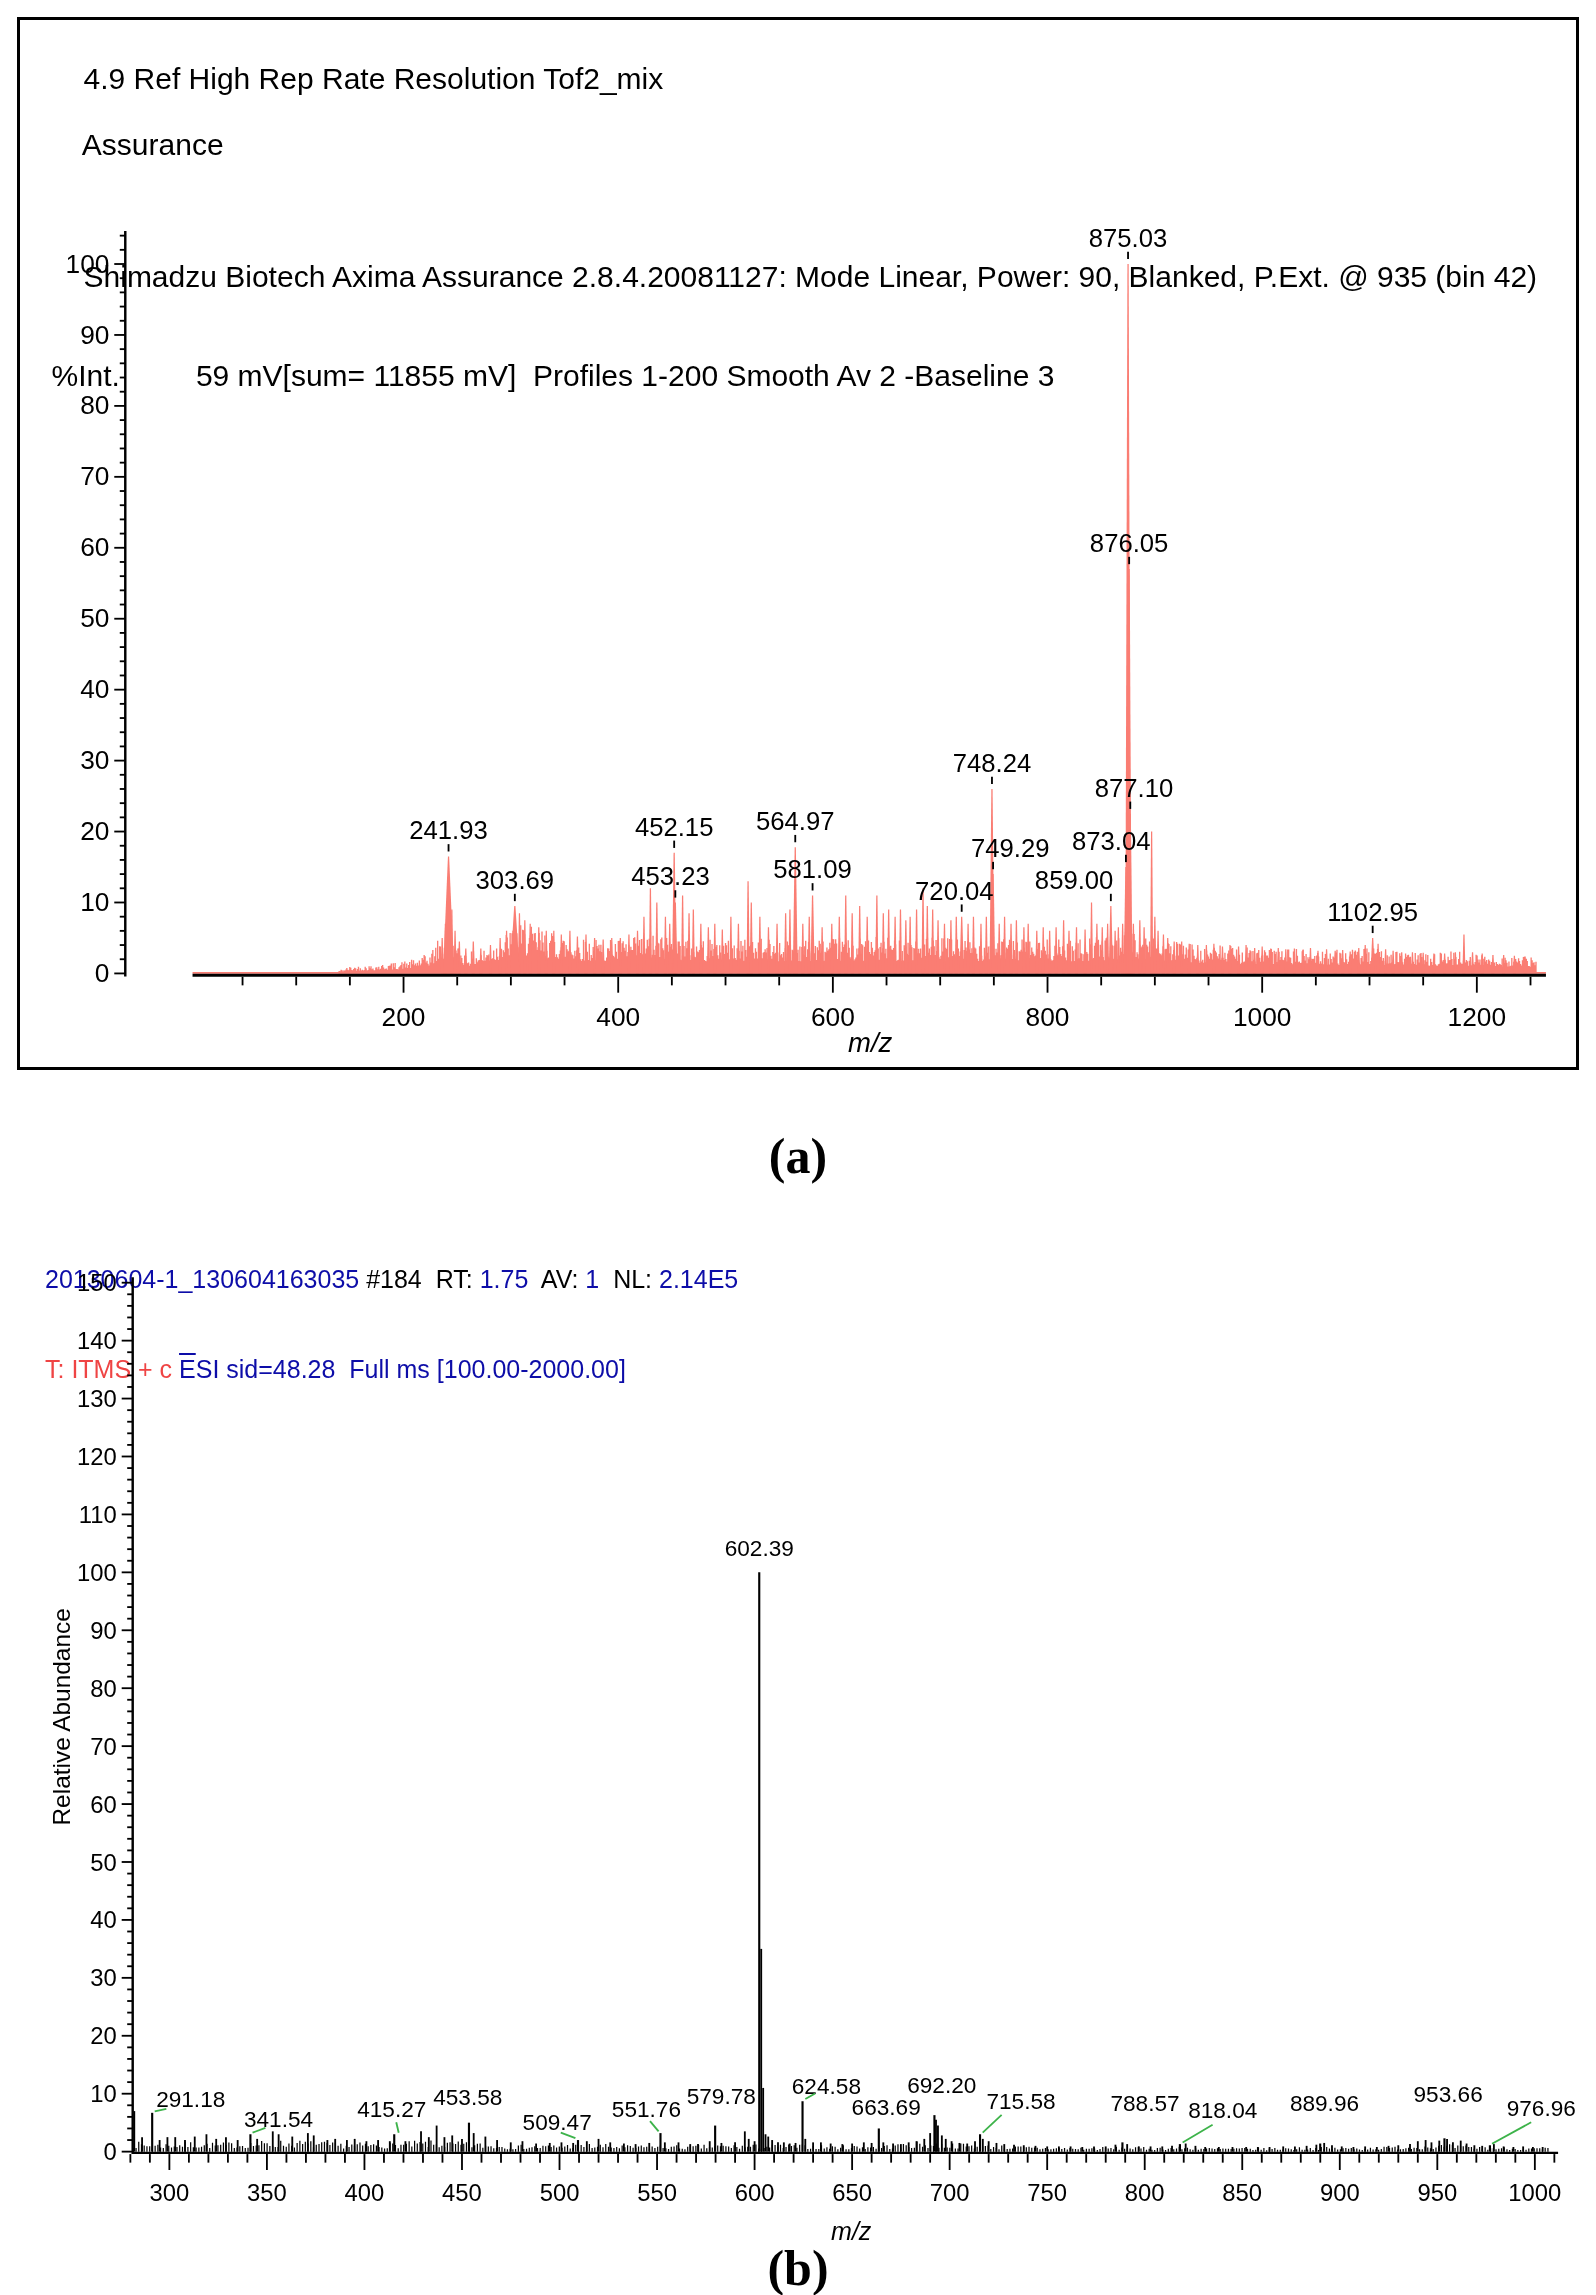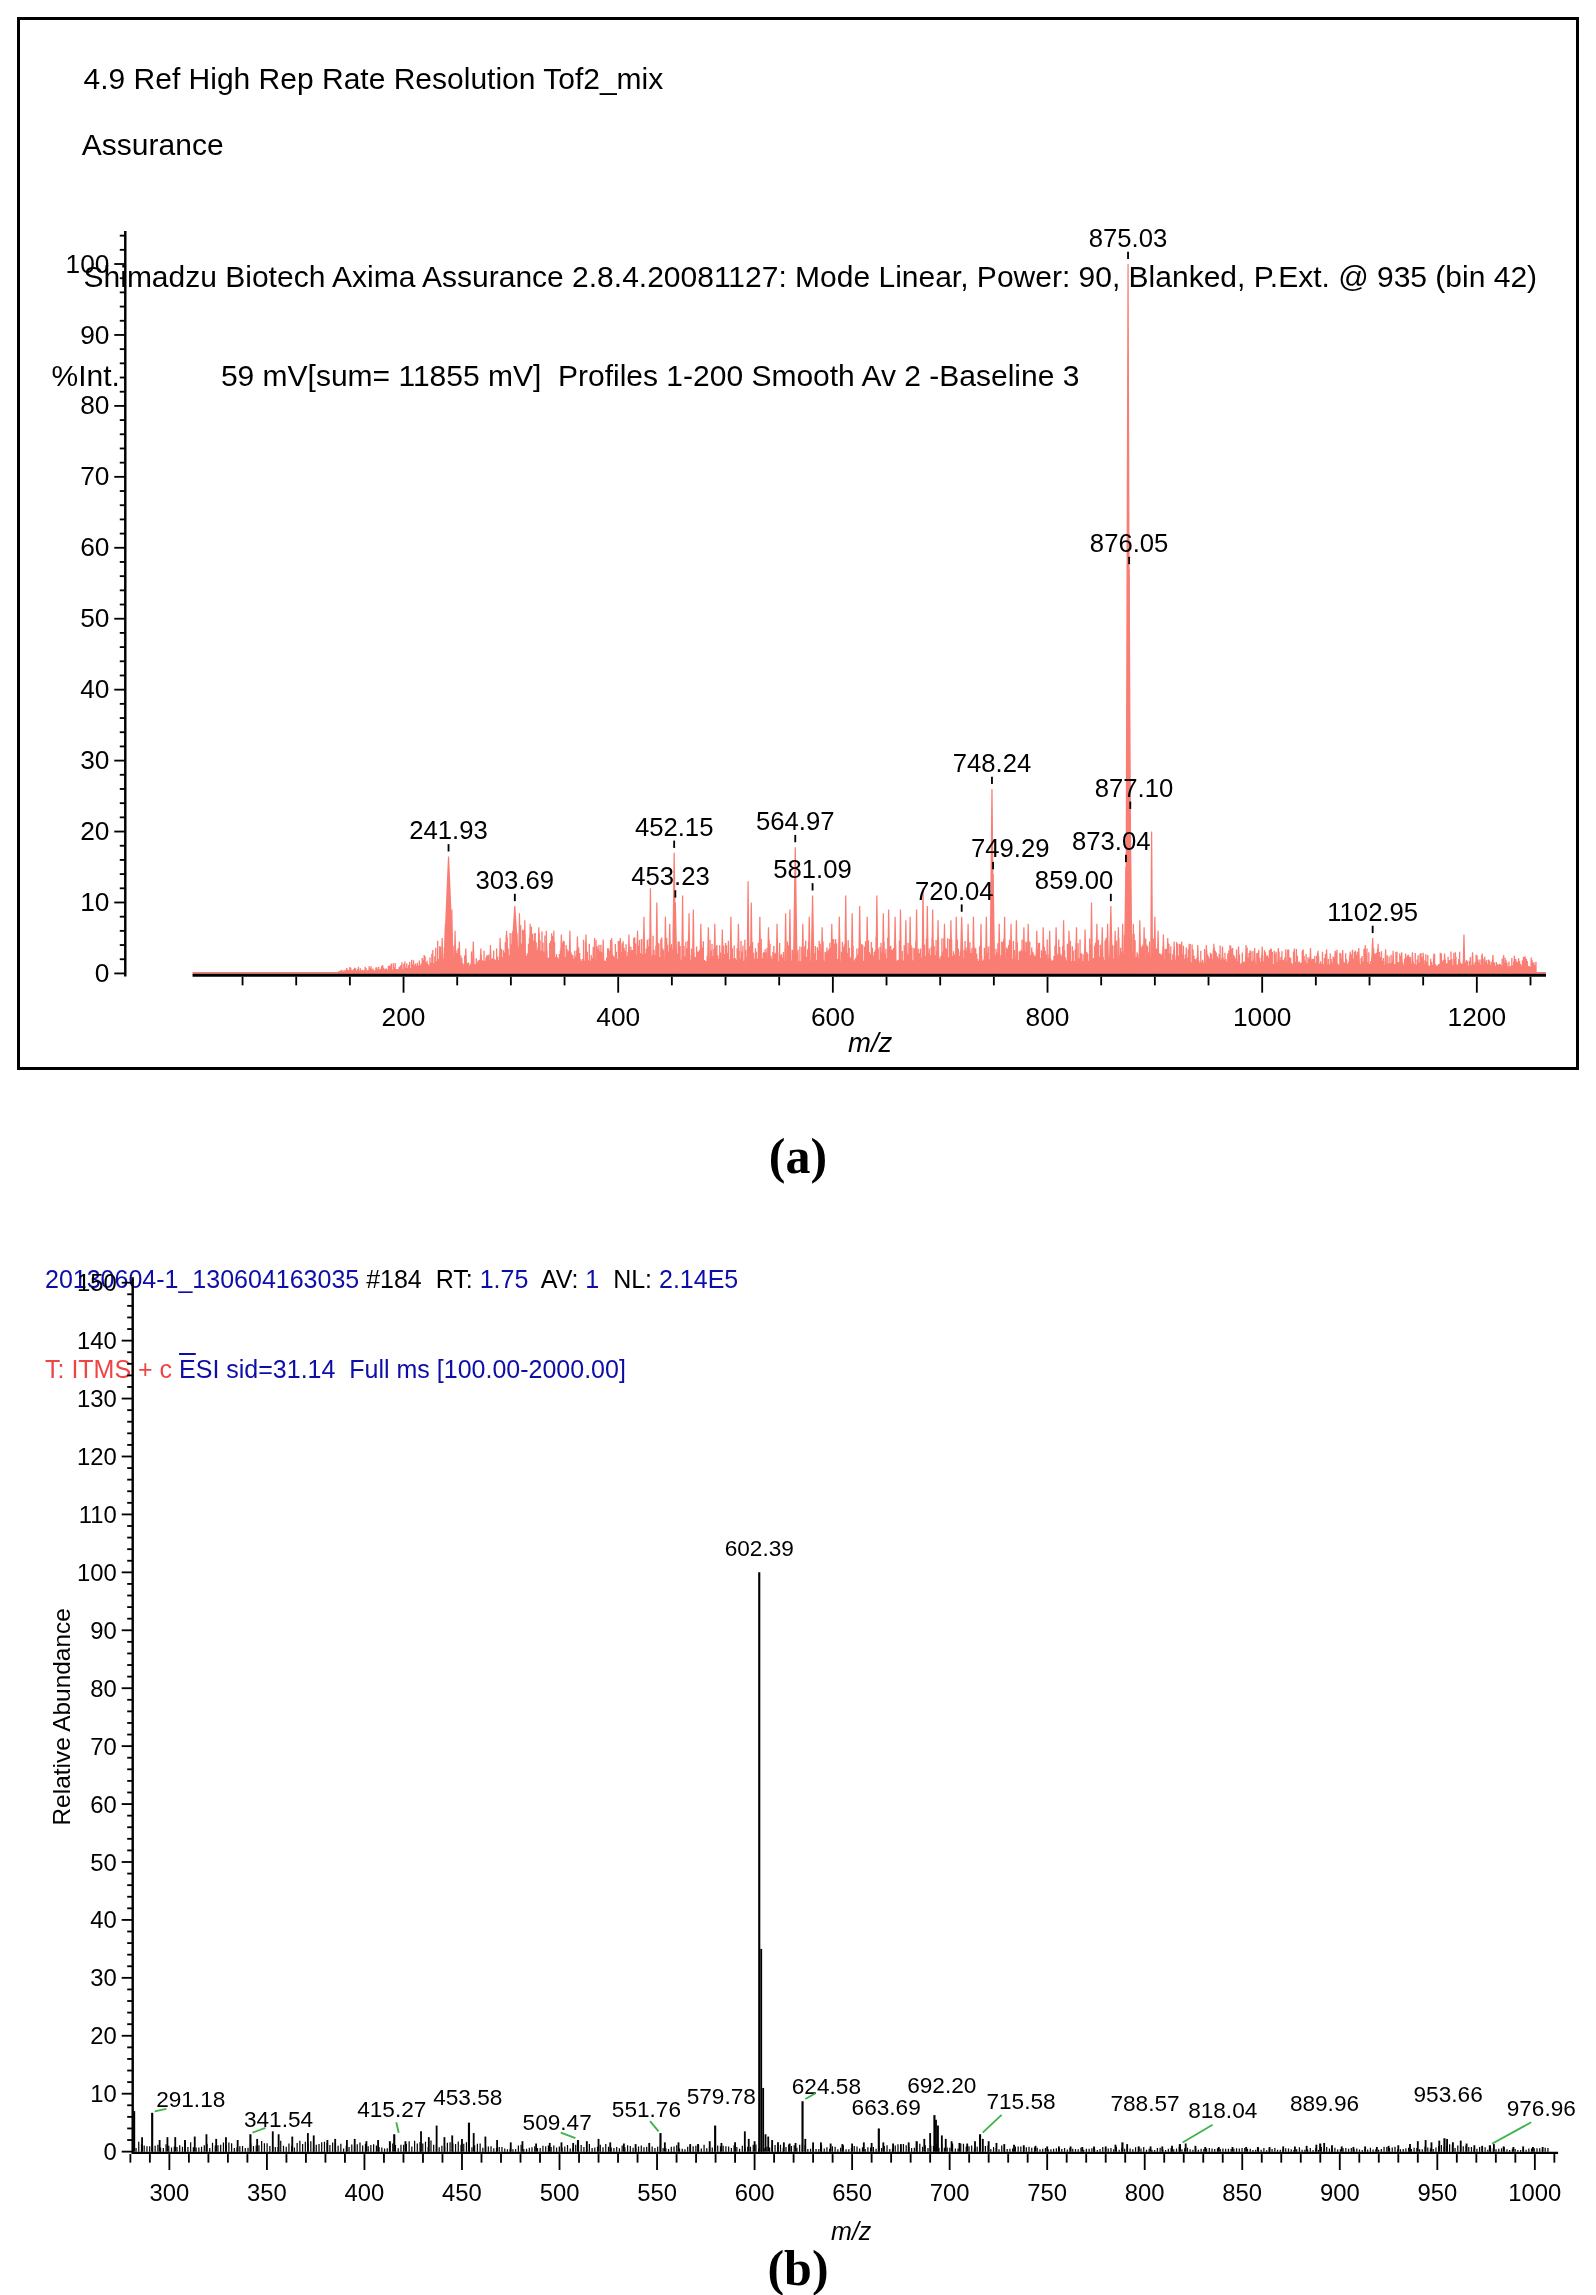--- a/index.html
+++ b/index.html
@@ -4,21 +4,21 @@
 <style>
   html,body{margin:0;padding:0;background:#ffffff;}
   .page{position:relative;width:1596px;height:2295px;background:#ffffff;
         font-family:"Liberation Sans",sans-serif;color:#000;overflow:hidden;}
   .panel-a-box{position:absolute;left:17px;top:17px;width:1556px;height:1047px;
                border:3.1px solid #000;background:#fff;}
   .a-header{position:absolute;left:13.5px;top:8.6px;font-size:30px;line-height:33px;
             white-space:pre;color:#000;}
   .a-line5{display:block;}
   .a-line5 .pct{margin-left:18px;}
-  .a-line5 .acq{margin-left:101px;}
+  .a-line5 .acq{margin-left:76px;}
   .plot-svg{position:absolute;left:0;top:0;}
   .caption{position:absolute;left:0;right:0;text-align:center;
            font-family:"Liberation Serif",serif;font-weight:bold;font-size:50px;}
   .caption-a{top:1127px;}
   .caption-b{top:2239px;}
   .b-header{position:absolute;left:45px;top:1204px;font-size:25px;line-height:30px;
             white-space:pre;}
   .b-header .ovl{text-decoration:overline;}
   svg text{user-select:none;}
 </style>
@@ -339,21 +339,21 @@
           <text x="2211.6772499999997" y="1473" text-anchor="middle" font-family="Liberation Sans, sans-serif" font-size="42" fill="#000">1102.95</text>
           <line x1="2211.6772499999997" y1="1481" x2="2211.6772499999997" y2="1493" stroke="#000" stroke-width="3"></line>
         </g>
       </svg>
   </section>
 
   <div class="caption caption-a">(a)</div>
 
   <div class="b-header">
     <div id="bh1"><span style="color: rgb(13, 13, 168);">20130604-1_130604163035 </span><span style="color: rgb(0, 0, 0);">#184</span><span style="color: rgb(0, 0, 0);">  RT: </span><span style="color: rgb(13, 13, 168);">1.75</span><span style="color: rgb(0, 0, 0);">  AV: </span><span style="color: rgb(13, 13, 168);">1</span><span style="color: rgb(0, 0, 0);">  NL: </span><span style="color: rgb(13, 13, 168);">2.14E5</span></div>
-    <div id="bh2"><span style="color: #ef4444;">T: ITMS + c </span><span class="ovl" style="color: rgb(13, 13, 168);">E</span><span style="color: rgb(13, 13, 168);">SI sid=31.14  Full ms [100.00-2000.00]</span></div>
+    <div id="bh2"><span style="color: #ef4444;">T: ITMS + c </span><span class="ovl" style="color: rgb(13, 13, 168);">E</span><span style="color: rgb(13, 13, 168);">SI sid=48.28  Full ms [100.00-2000.00]</span></div>
   </div>
 
   <svg id="svg-b" class="plot-svg" style="top:1272px" width="1596" height="979" viewBox="0 0 2610 1600">
       <g>
         <path d="M218.0 1438V1432.0M222.5 1438V1431.9M226.9 1438V1421.9M231.4 1438V1425.8M235.8 1438V1428.1M240.3 1438V1429.4M244.8 1438V1429.0M249.2 1438V1431.2M253.7 1438V1428.4M258.2 1438V1426.8M262.6 1438V1431.4M267.1 1438V1432.1M271.6 1438V1426.0M276.0 1438V1428.5M280.5 1438V1431.4M285.0 1438V1429.8M289.4 1438V1430.3M293.9 1438V1427.7M298.4 1438V1430.1M302.8 1438V1421.6M307.3 1438V1430.3M311.8 1438V1422.8M316.2 1438V1430.9M320.7 1438V1431.3M325.2 1438V1431.3M329.6 1438V1430.2M334.1 1438V1427.6M338.6 1438V1425.2M343.0 1438V1432.2M347.5 1438V1423.6M352.0 1438V1428.0M356.4 1438V1427.4M360.9 1438V1426.6M365.4 1438V1422.9M369.8 1438V1427.0M374.3 1438V1423.2M378.8 1438V1424.2M383.2 1438V1432.2M387.7 1438V1431.2M392.2 1438V1429.4M396.6 1438V1428.6M401.1 1438V1432.0M405.6 1438V1431.5M410.0 1438V1424.0M414.5 1438V1428.8M419.0 1438V1428.0M423.4 1438V1427.5M427.9 1438V1420.8M432.4 1438V1424.2M436.8 1438V1424.3M441.3 1438V1428.7M445.8 1438V1428.3M450.2 1438V1430.5M454.7 1438V1430.5M459.1 1438V1420.4M463.6 1438V1428.5M468.1 1438V1429.9M472.5 1438V1424.6M477.0 1438V1428.4M481.5 1438V1431.2M485.9 1438V1423.8M490.4 1438V1420.3M494.9 1438V1425.7M499.3 1438V1421.8M503.8 1438V1424.5M508.3 1438V1420.9M512.7 1438V1431.0M517.2 1438V1426.8M521.7 1438V1425.6M526.1 1438V1422.6M530.6 1438V1422.0M535.1 1438V1424.0M539.5 1438V1427.2M544.0 1438V1423.0M548.5 1438V1423.3M552.9 1438V1428.2M557.4 1438V1425.1M561.9 1438V1432.7M566.3 1438V1428.5M570.8 1438V1430.4M575.3 1438V1426.2M579.7 1438V1428.2M584.2 1438V1425.9M588.7 1438V1423.1M593.1 1438V1428.1M597.6 1438V1425.0M602.1 1438V1429.4M606.5 1438V1427.2M611.0 1438V1426.1M615.5 1438V1428.1M619.9 1438V1430.5M624.4 1438V1431.2M628.9 1438V1432.7M633.3 1438V1432.6M637.8 1438V1423.6M642.3 1438V1424.9M646.7 1438V1427.1M651.2 1438V1432.5M655.7 1438V1426.8M660.1 1438V1426.8M664.6 1438V1425.0M669.1 1438V1420.9M673.5 1438V1429.7M678.0 1438V1420.3M682.4 1438V1424.9M686.9 1438V1422.4M691.4 1438V1424.7M695.8 1438V1421.8M700.3 1438V1430.6M704.8 1438V1419.7M709.2 1438V1426.7M713.7 1438V1426.1M718.2 1438V1430.7M722.6 1438V1428.3M727.1 1438V1430.4M731.6 1438V1423.3M736.0 1438V1422.8M740.5 1438V1424.6M745.0 1438V1425.7M749.4 1438V1421.5M753.9 1438V1426.6M758.4 1438V1425.2M762.8 1438V1422.5M767.3 1438V1428.3M771.8 1438V1431.0M776.2 1438V1427.5M780.7 1438V1425.2M785.2 1438V1424.6M789.6 1438V1431.6M794.1 1438V1428.5M798.6 1438V1429.5M803.0 1438V1429.2M807.5 1438V1432.3M812.0 1438V1432.0M816.4 1438V1430.6M820.9 1438V1430.5M825.4 1438V1433.0M829.8 1438V1433.9M834.3 1438V1433.2M838.8 1438V1434.0M843.2 1438V1433.6M847.7 1438V1427.8M852.2 1438V1426.8M856.6 1438V1433.8M861.1 1438V1433.3M865.6 1438V1431.7M870.0 1438V1431.0M874.5 1438V1429.1M879.0 1438V1432.0M883.4 1438V1432.1M887.9 1438V1428.4M892.4 1438V1429.0M896.8 1438V1428.0M901.3 1438V1430.3M905.7 1438V1427.8M910.2 1438V1431.1M914.7 1438V1429.7M919.1 1438V1431.8M923.6 1438V1429.8M928.1 1438V1427.2M932.5 1438V1433.0M937.0 1438V1431.9M941.5 1438V1426.6M945.9 1438V1426.6M950.4 1438V1427.2M954.9 1438V1430.5M959.3 1438V1431.1M963.8 1438V1425.6M968.3 1438V1431.9M972.7 1438V1431.1M977.2 1438V1430.1M981.7 1438V1426.7M986.1 1438V1430.9M990.6 1438V1425.7M995.1 1438V1430.0M999.5 1438V1431.1M1004.0 1438V1432.0M1008.5 1438V1430.6M1012.9 1438V1432.6M1017.4 1438V1428.1M1021.9 1438V1430.9M1026.3 1438V1427.7M1030.8 1438V1428.9M1035.3 1438V1431.5M1039.7 1438V1431.9M1044.2 1438V1429.8M1048.7 1438V1427.8M1053.1 1438V1430.9M1057.6 1438V1430.0M1062.1 1438V1433.4M1066.5 1438V1429.6M1071.0 1438V1431.9M1075.5 1438V1430.2M1079.9 1438V1428.1M1084.4 1438V1432.0M1088.9 1438V1432.6M1093.3 1438V1433.8M1097.8 1438V1429.9M1102.3 1438V1429.5M1106.7 1438V1427.6M1111.2 1438V1432.7M1115.7 1438V1433.1M1120.1 1438V1434.1M1124.6 1438V1429.9M1129.0 1438V1428.0M1133.5 1438V1429.1M1138.0 1438V1428.5M1142.4 1438V1427.1M1146.9 1438V1432.9M1151.4 1438V1426.6M1155.8 1438V1432.4M1160.3 1438V1430.4M1164.8 1438V1431.4M1169.2 1438V1428.6M1173.7 1438V1428.1M1178.2 1438V1429.4M1182.6 1438V1428.4M1187.1 1438V1429.4M1191.6 1438V1429.6M1196.0 1438V1432.2M1200.5 1438V1427.4M1205.0 1438V1430.6M1209.4 1438V1433.1M1213.9 1438V1428.4M1218.4 1438V1430.7M1222.8 1438V1429.9M1227.3 1438V1430.0M1231.8 1438V1426.8M1236.2 1438V1426.2M1240.7 1438V1433.0M1245.2 1438V1433.3M1249.6 1438V1432.1M1254.1 1438V1430.2M1258.6 1438V1431.3M1263.0 1438V1426.6M1267.5 1438V1427.1M1272.0 1438V1430.2M1276.4 1438V1426.6M1280.9 1438V1432.2M1285.4 1438V1430.5M1289.8 1438V1426.4M1294.3 1438V1428.9M1298.8 1438V1427.7M1303.2 1438V1431.8M1307.7 1438V1426.6M1312.2 1438V1426.0M1316.6 1438V1427.4M1321.1 1438V1433.8M1325.6 1438V1433.1M1330.0 1438V1428.7M1334.5 1438V1433.6M1339.0 1438V1433.8M1343.4 1438V1427.7M1347.9 1438V1432.9M1352.3 1438V1430.7M1356.8 1438V1433.1M1361.3 1438V1429.3M1365.7 1438V1429.9M1370.2 1438V1434.1M1374.7 1438V1431.8M1379.1 1438V1427.4M1383.6 1438V1433.9M1388.1 1438V1433.9M1392.5 1438V1432.1M1397.0 1438V1428.8M1401.5 1438V1429.6M1405.9 1438V1432.7M1410.4 1438V1431.0M1414.9 1438V1433.6M1419.3 1438V1431.0M1423.8 1438V1431.3M1428.3 1438V1430.4M1432.7 1438V1433.1M1437.2 1438V1428.3M1441.7 1438V1432.1M1446.1 1438V1428.9M1450.6 1438V1427.5M1455.1 1438V1433.6M1459.5 1438V1432.7M1464.0 1438V1428.0M1468.5 1438V1425.8M1472.9 1438V1431.4M1477.4 1438V1425.6M1481.9 1438V1427.4M1486.3 1438V1430.4M1490.8 1438V1432.1M1495.3 1438V1431.8M1499.7 1438V1421.6M1504.2 1438V1425.2M1508.7 1438V1430.2M1513.1 1438V1427.5M1517.6 1438V1431.9M1522.1 1438V1427.8M1526.5 1438V1428.8M1531.0 1438V1424.9M1535.5 1438V1431.5M1539.9 1438V1425.6M1544.4 1438V1431.6M1548.9 1438V1431.1M1553.3 1438V1431.5M1557.8 1438V1424.6M1562.3 1438V1432.8M1566.7 1438V1432.9M1571.2 1438V1424.6M1575.6 1438V1425.1M1580.1 1438V1429.8M1584.6 1438V1429.1M1589.0 1438V1428.1M1593.5 1438V1432.7M1598.0 1438V1430.2M1602.4 1438V1433.4M1606.9 1438V1429.8M1611.4 1438V1428.8M1615.8 1438V1427.8M1620.3 1438V1433.7M1624.8 1438V1430.5M1629.2 1438V1432.1M1633.7 1438V1434.0M1638.2 1438V1427.9M1642.6 1438V1433.0M1647.1 1438V1433.7M1651.6 1438V1433.1M1656.0 1438V1432.8M1660.5 1438V1429.7M1665.0 1438V1429.6M1669.4 1438V1429.5M1673.9 1438V1430.3M1678.4 1438V1430.9M1682.8 1438V1429.9M1687.3 1438V1431.7M1691.8 1438V1431.4M1696.2 1438V1431.6M1700.7 1438V1433.9M1705.2 1438V1433.4M1709.6 1438V1432.0M1714.1 1438V1433.9M1718.6 1438V1434.3M1723.0 1438V1433.1M1727.5 1438V1432.6M1732.0 1438V1432.2M1736.4 1438V1433.6M1740.9 1438V1432.1M1745.4 1438V1434.6M1749.8 1438V1432.0M1754.3 1438V1433.2M1758.8 1438V1433.7M1763.2 1438V1433.9M1767.7 1438V1431.6M1772.2 1438V1435.0M1776.6 1438V1433.1M1781.1 1438V1433.1M1785.6 1438V1432.5M1790.0 1438V1432.7M1794.5 1438V1435.2M1798.9 1438V1433.7M1803.4 1438V1430.6M1807.9 1438V1431.9M1812.3 1438V1433.0M1816.8 1438V1431.9M1821.3 1438V1434.0M1825.7 1438V1429.9M1830.2 1438V1434.9M1834.7 1438V1431.2M1839.1 1438V1433.1M1843.6 1438V1434.3M1848.1 1438V1432.9M1852.5 1438V1434.3M1857.0 1438V1430.8M1861.5 1438V1429.9M1865.9 1438V1432.9M1870.4 1438V1430.4M1874.9 1438V1434.8M1879.3 1438V1433.3M1883.8 1438V1434.8M1888.3 1438V1435.3M1892.7 1438V1432.2M1897.2 1438V1431.7M1901.7 1438V1434.6M1906.1 1438V1435.2M1910.6 1438V1433.2M1915.1 1438V1432.1M1919.5 1438V1434.0M1924.0 1438V1432.7M1928.5 1438V1430.0M1932.9 1438V1433.9M1937.4 1438V1432.5M1941.9 1438V1431.7M1946.3 1438V1434.1M1950.8 1438V1435.0M1955.3 1438V1432.5M1959.7 1438V1435.0M1964.2 1438V1433.2M1968.7 1438V1433.8M1973.1 1438V1432.8M1977.6 1438V1432.2M1982.1 1438V1432.7M1986.5 1438V1433.6M1991.0 1438V1432.6M1995.5 1438V1433.8M1999.9 1438V1432.7M2004.4 1438V1433.4M2008.9 1438V1433.4M2013.3 1438V1433.5M2017.8 1438V1433.1M2022.2 1438V1432.6M2026.7 1438V1432.9M2031.2 1438V1432.0M2035.6 1438V1432.1M2040.1 1438V1433.1M2044.6 1438V1433.3M2049.0 1438V1435.3M2053.5 1438V1434.9M2058.0 1438V1431.4M2062.4 1438V1435.1M2066.9 1438V1431.9M2071.4 1438V1435.6M2075.8 1438V1432.7M2080.3 1438V1433.8M2084.8 1438V1432.2M2089.2 1438V1434.8M2093.7 1438V1435.1M2098.2 1438V1434.5M2102.6 1438V1432.6M2107.1 1438V1432.8M2111.6 1438V1434.3M2116.0 1438V1435.2M2120.5 1438V1434.3M2125.0 1438V1430.9M2129.4 1438V1435.1M2133.9 1438V1434.9M2138.4 1438V1434.5M2142.8 1438V1432.1M2147.3 1438V1435.3M2151.8 1438V1432.2M2156.2 1438V1435.3M2160.7 1438V1430.6M2165.2 1438V1433.3M2169.6 1438V1430.6M2174.1 1438V1432.8M2178.6 1438V1433.9M2183.0 1438V1431.8M2187.5 1438V1434.4M2192.0 1438V1434.0M2196.4 1438V1432.5M2200.9 1438V1431.9M2205.4 1438V1433.1M2209.8 1438V1432.0M2214.3 1438V1433.9M2218.8 1438V1432.7M2223.2 1438V1434.5M2227.7 1438V1435.2M2232.2 1438V1433.8M2236.6 1438V1434.5M2241.1 1438V1431.6M2245.5 1438V1434.7M2250.0 1438V1433.9M2254.5 1438V1434.9M2258.9 1438V1433.8M2263.4 1438V1430.1M2267.9 1438V1430.3M2272.3 1438V1432.2M2276.8 1438V1431.1M2281.3 1438V1429.9M2285.7 1438V1434.7M2290.2 1438V1433.9M2294.7 1438V1433.7M2299.1 1438V1432.3M2303.6 1438V1431.8M2308.1 1438V1433.6M2312.5 1438V1431.6M2317.0 1438V1432.0M2321.5 1438V1434.0M2325.9 1438V1434.0M2330.4 1438V1429.8M2334.9 1438V1431.4M2339.3 1438V1432.3M2343.8 1438V1433.7M2348.3 1438V1431.2M2352.7 1438V1428.2M2357.2 1438V1427.2M2361.7 1438V1430.1M2366.1 1438V1428.5M2370.6 1438V1426.1M2375.1 1438V1426.6M2379.5 1438V1432.2M2384.0 1438V1428.0M2388.5 1438V1428.6M2392.9 1438V1429.0M2397.4 1438V1428.1M2401.9 1438V1430.3M2406.3 1438V1430.4M2410.8 1438V1433.2M2415.3 1438V1433.4M2419.7 1438V1430.3M2424.2 1438V1433.4M2428.7 1438V1430.8M2433.1 1438V1434.8M2437.6 1438V1432.3M2442.1 1438V1432.4M2446.5 1438V1434.3M2451.0 1438V1433.3M2455.5 1438V1432.3M2459.9 1438V1430.9M2464.4 1438V1434.3M2468.8 1438V1435.4M2473.3 1438V1433.1M2477.8 1438V1433.6M2482.2 1438V1435.4M2486.7 1438V1435.4M2491.2 1438V1434.2M2495.6 1438V1435.1M2500.1 1438V1432.9M2504.6 1438V1432.7M2509.0 1438V1432.4M2513.5 1438V1432.6M2518.0 1438V1432.6M2522.4 1438V1433.9M2526.9 1438V1431.8M2531.4 1438V1431.9" stroke="#000000" stroke-width="2" fill="none"></path>
       </g>
       <g>
         <line x1="219.57999999999998" y1="1438" x2="219.57999999999998" y2="1371.6869" stroke="#000000" stroke-width="3"></line>
         <line x1="232.34" y1="1438" x2="232.34" y2="1414.31675" stroke="#000000" stroke-width="3"></line>
         <line x1="261.05" y1="1438" x2="261.05" y2="1419.0534" stroke="#000000" stroke-width="3"></line>

